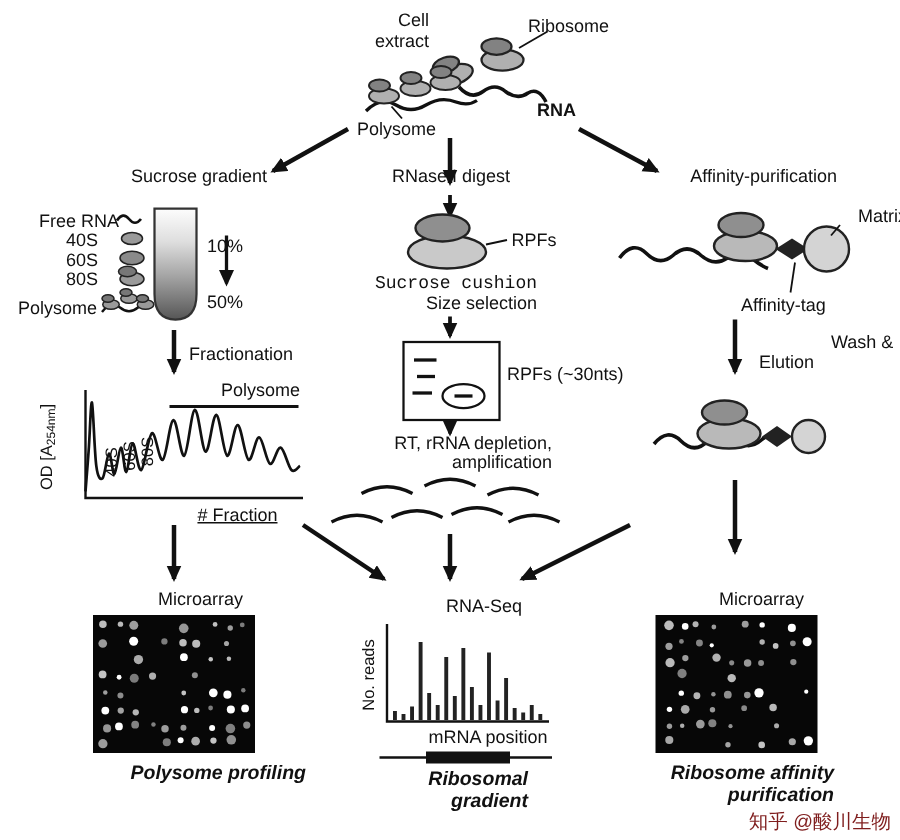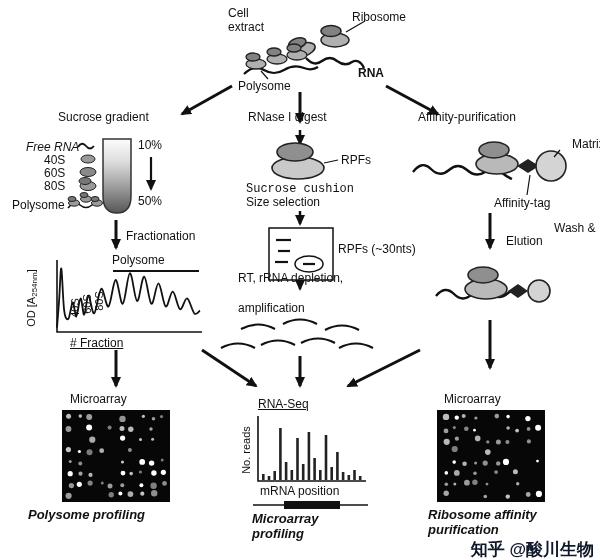--- a/index.html
+++ b/index.html
@@ -1,26 +1,26 @@
 <!DOCTYPE html>
 <html><head>
 <meta charset="utf-8">
 <style>
   html,body{margin:0;padding:0;}
   body{width:600px;height:560px;position:relative;background:#fff;
        font-family:"Liberation Sans",sans-serif;color:#111;overflow:hidden;}
   #canvas{position:absolute;left:0;top:0;z-index:0;}
   .lbl{position:absolute;font-size:12px;line-height:1.18;color:#111;z-index:2;white-space:normal;}
   .nowrap{white-space:nowrap;}
-  .center{text-align:left;}
+  .center{text-align:right;}
   .vlabel{position:absolute;transform:translate(-50%,-50%) rotate(-90deg);
           font-size:11px;white-space:nowrap;z-index:2;}
   .caption{font-weight:700;font-style:italic;font-size:13px;}
   .sub{font-size:8px;vertical-align:-2px;}
-  .watermark{color:#0f172a;font-size:17px;font-weight:bold;}
+  .watermark{color:#7f1d1d;font-size:13px;}
 </style>
 </head>
 <body>
 
 <svg id="canvas" width="600" height="560" viewBox="0 0 600 560">
   <defs>
     <marker id="ah" markerUnits="userSpaceOnUse" markerWidth="12" markerHeight="12" refX="9" refY="5" orient="auto">
       <path d="M0,0 L11,5 L0,10 Z" fill="#111"></path>
     </marker>
     <linearGradient id="tubeGrad" x1="0" y1="0" x2="0" y2="1">
@@ -275,50 +275,50 @@
       <circle cx="538.9" cy="493.9" r="3.1" fill="rgb(255,255,255)"></circle>
     </g>
 </svg>
 
 <div class="lbl center" style="left:228px;top:6px;width:58px;">Cell extract</div>
 <div class="lbl nowrap" style="left:352px;top:10px;">Ribosome</div>
 <div class="lbl nowrap" style="left:238px;top:79px;">Polysome</div>
 <div class="lbl nowrap" style="left:358px;top:66px;font-weight:bold;">RNA</div>
 
 <div class="lbl center nowrap" style="left:58px;top:110px;width:120px;">Sucrose gradient</div>
-<div class="lbl nowrap" style="left:138px;top:138px;">10%</div>
+<div class="lbl nowrap" style="left:138px;top:157px;">10%</div>
 <div class="lbl nowrap" style="left:138px;top:194px;">50%</div>
-<div class="lbl nowrap" style="left:26px;top:140px;font-style:italic;">Free RNA</div>
+<div class="lbl nowrap" style="left:26px;top:140px;">Free RNA</div>
 <div class="lbl nowrap" style="left:44px;top:153px;">40S</div>
 <div class="lbl nowrap" style="left:44px;top:166px;">60S</div>
 <div class="lbl nowrap" style="left:44px;top:179px;">80S</div>
 <div class="lbl nowrap" style="left:12px;top:198px;">Polysome</div>
 <div class="lbl nowrap" style="left:126px;top:229px;">Fractionation</div>
 
 <div class="vlabel" style="left:32px;top:298px;"><span>OD [A</span><span class="sub">254nm</span><span>]</span></div>
 <div class="lbl center nowrap" style="left:112px;top:253px;width:88px;">Polysome</div>
 <div class="vlabel" style="left:75px;top:308px;">40S</div>
 <div class="vlabel" style="left:87px;top:304px;">60S</div>
 <div class="vlabel" style="left:99px;top:301px;">80S</div>
 <div class="lbl center nowrap" style="left:70px;top:336px;width:115px;text-decoration:underline;"># Fraction</div>
 
 <div class="lbl center nowrap" style="left:70px;top:392px;width:92px;">Microarray</div>
 <div class="lbl caption center nowrap" style="left:28px;top:507px;width:176px;">Polysome profiling</div>
 
-<div class="lbl center nowrap" style="left:248px;top:110px;width:108px;">RNase I digest</div>
+<div class="lbl center nowrap" style="left:232px;top:110px;width:108px;">RNase I digest</div>
 <div class="lbl nowrap" style="left:341px;top:153px;text-align:right;">RPFs</div>
 <div class="lbl center nowrap" style="left:246px;top:182px;width:112px;font-family:Liberation Mono, monospace;">Sucrose cushion</div>
 <div class="lbl center nowrap" style="left:246px;top:195px;width:112px;">Size selection</div>
 <div class="lbl nowrap" style="left:338px;top:242px;">RPFs (~30nts)</div>
-<div class="lbl center nowrap" style="left:238px;top:271px;width:130px;">RT, rRNA depletion,</div>
+<div class="lbl center nowrap" style="left:238px;top:288px;width:130px;">RT, rRNA depletion,</div>
 <div class="lbl center nowrap" style="left:238px;top:301px;width:130px;">amplification</div>
-<div class="lbl center nowrap" style="left:258px;top:397px;width:90px;text-decoration:underline;">RNA-Seq</div>
+<div class="lbl center nowrap" style="left:258px;top:397px;width:90px;">RNA-Seq</div>
 <div class="vlabel" style="left:246px;top:450px;">No. reads</div>
 <div class="lbl center nowrap" style="left:260px;top:484px;width:105px;">mRNA position</div>
-<div class="lbl caption center" style="left:252px;top:511px;width:100px;">Microarray profiling</div>
+<div class="lbl caption center" style="left:252px;top:511px;width:100px;">Ribosomal gradient</div>
 
 <div class="lbl center nowrap" style="left:418px;top:110px;width:140px;">Affinity-purification</div>
 <div class="lbl nowrap" style="left:572px;top:137px;text-align:center;">Matrix</div>
 <div class="lbl nowrap" style="left:494px;top:196px;">Affinity-tag</div>
 <div class="lbl nowrap" style="left:506px;top:221px;margin-left:48px;">Wash &amp;</div>
 <div class="lbl nowrap" style="left:506px;top:234px;">Elution</div>
 <div class="lbl center nowrap" style="left:444px;top:392px;width:92px;">Microarray</div>
 <div class="lbl caption center" style="left:428px;top:507px;width:128px;">Ribosome affinity purification</div>
 
 <div class="lbl watermark nowrap" style="right:6px;top:540px;left:auto;position:absolute;">知乎 @酸川生物</div>

